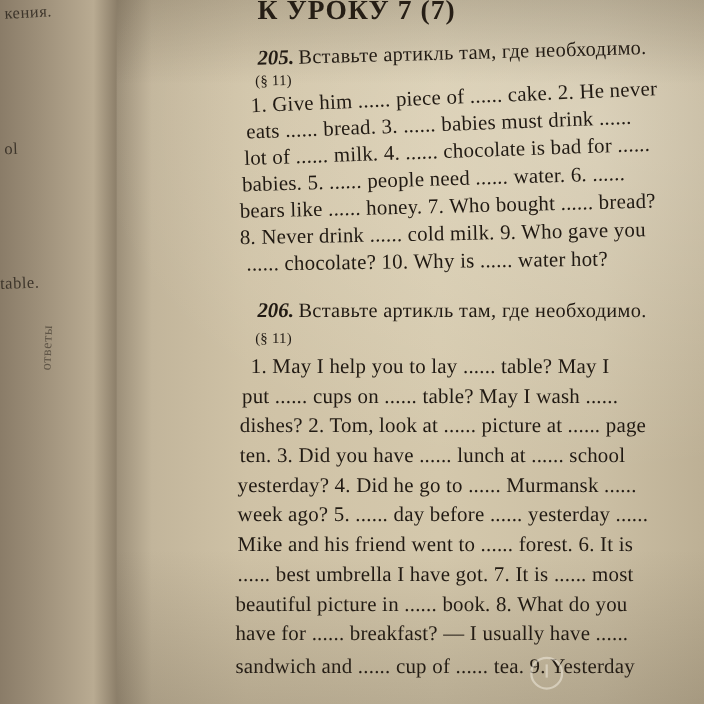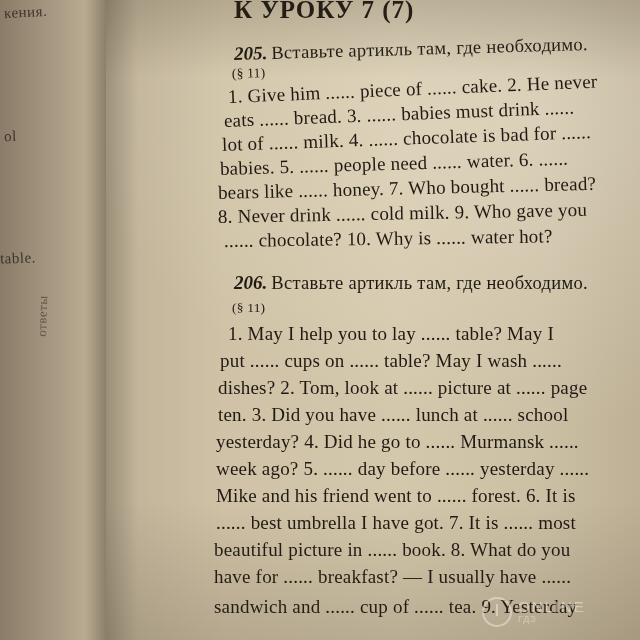--- a/index.html
+++ b/index.html
@@ -177,19 +177,15 @@
       <div class="txt line" style="left:108px; top:539px;">beautiful picture in ...... book. 8. What do you</div>
       <div class="txt line" style="left:108px; top:566px;">have for ...... breakfast? — I usually have ......</div>
       <div class="txt line" style="left:108px; top:596px;">sandwich and ...... cup of ...... tea. 9. Yesterday</div>
     </div>
 
     <div class="paper-shade"></div>
   </div>
 
   <div class="watermark">
     <div class="wm-circle"></div>
-    <div class="wm-stack">
-      <div>ONLINE</div>
-      <div class="wm-sub">ГДЗ</div>
-    </div>
   </div>
 
 </div>
 
 </body></html>

